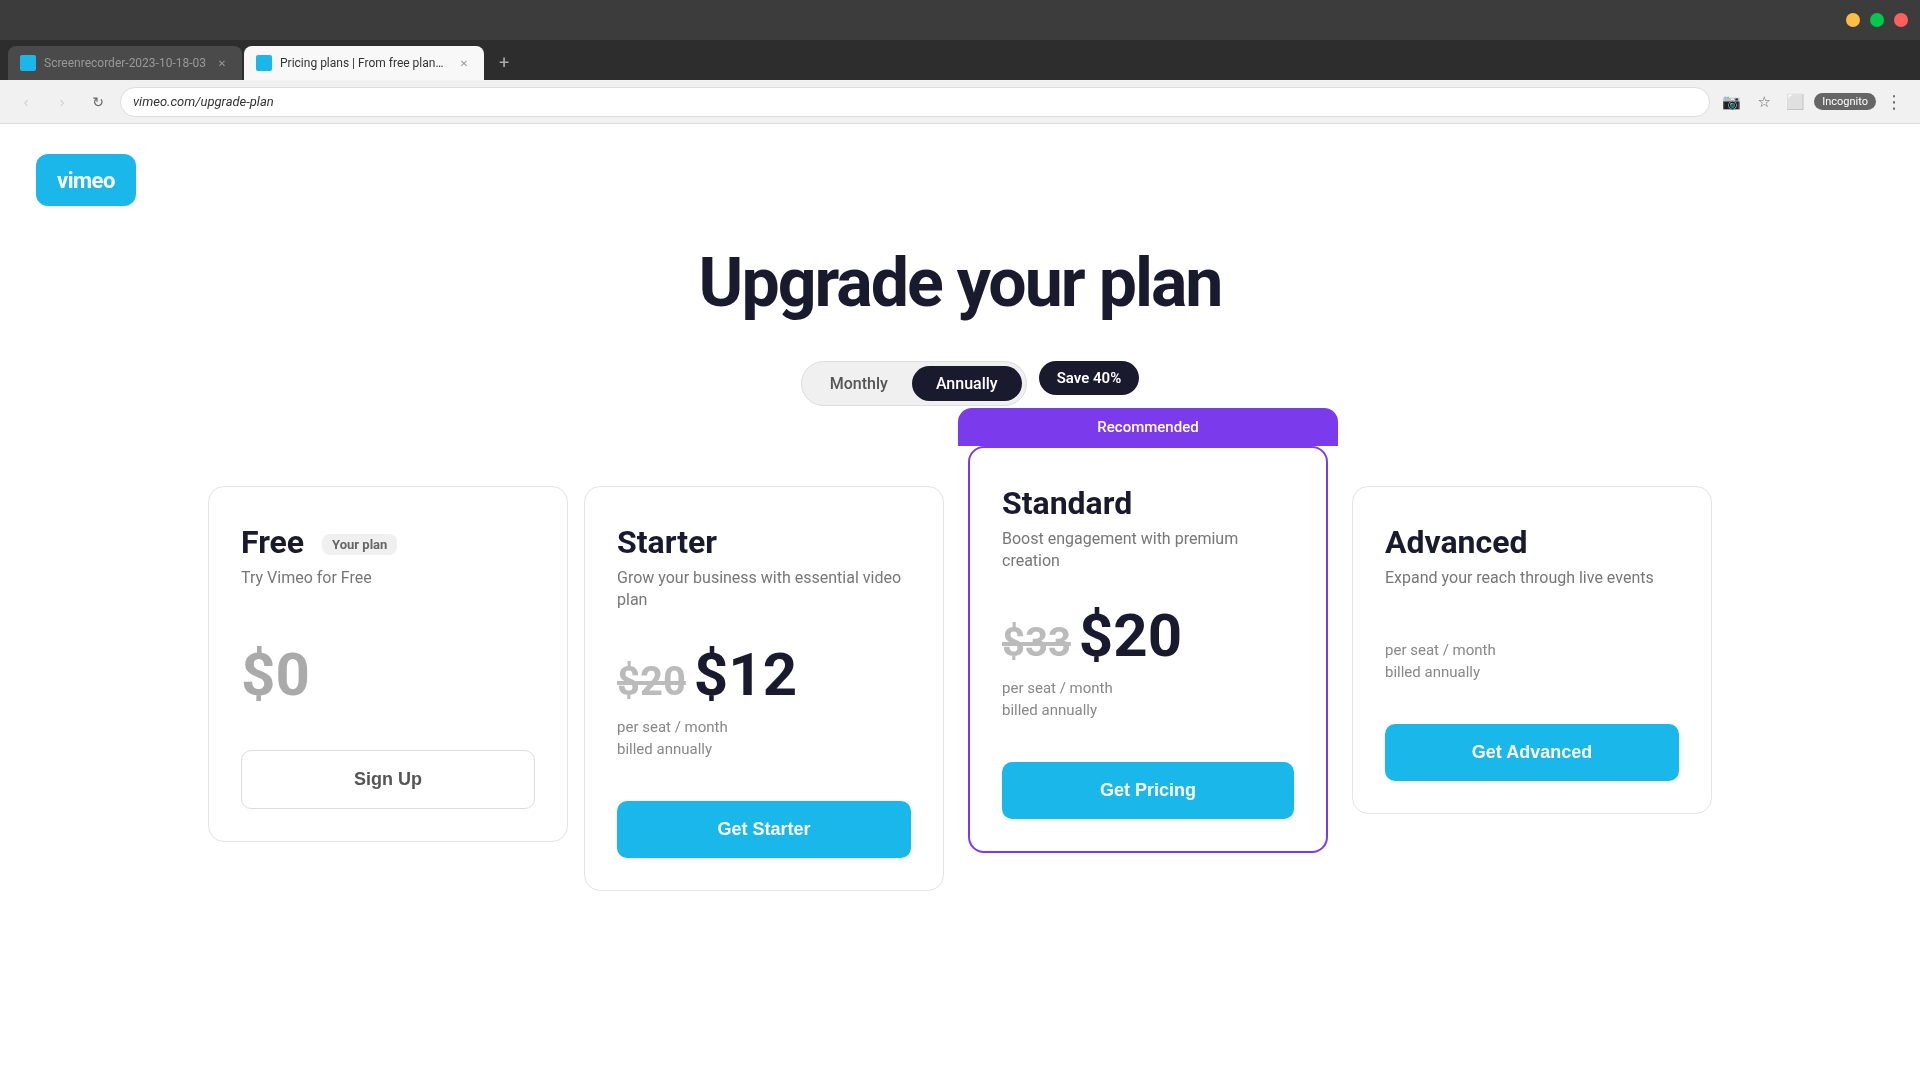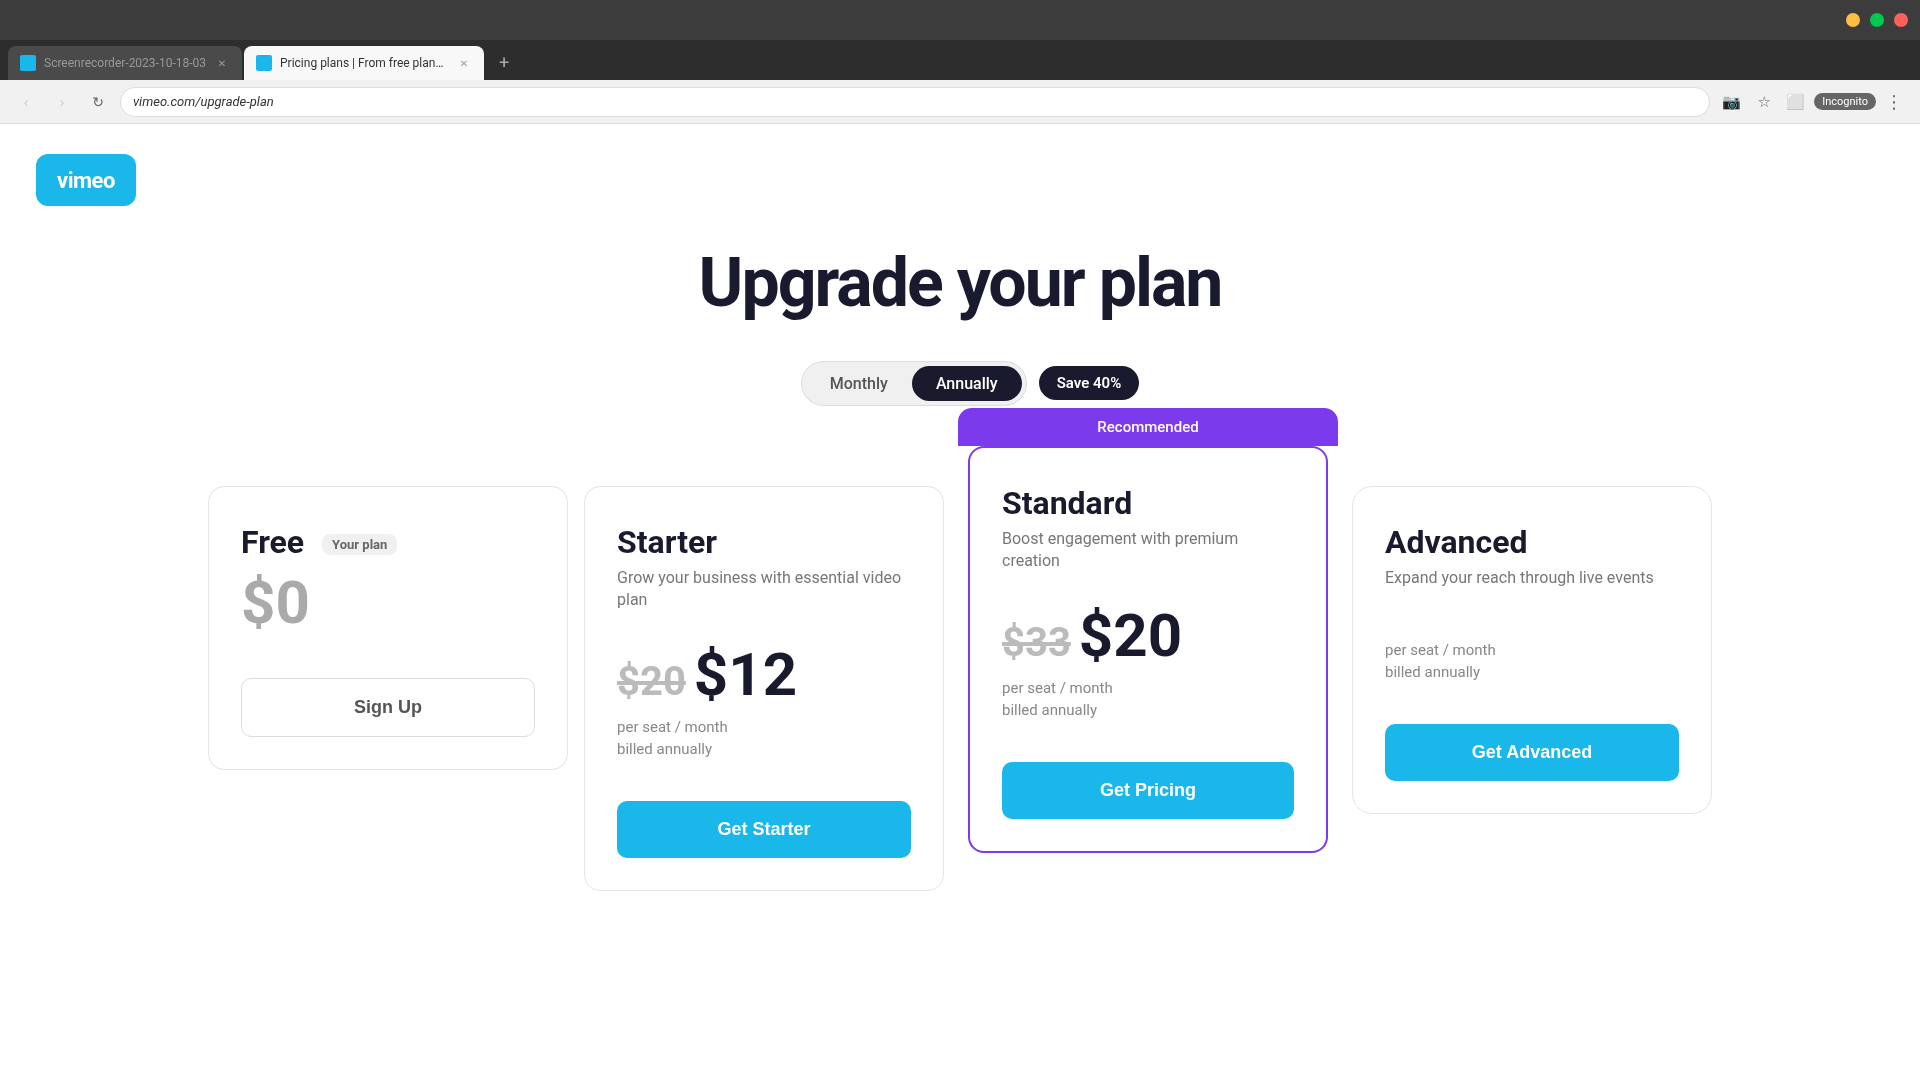--- a/index.html
+++ b/index.html
@@ -225,21 +225,21 @@
     .page-title {
       font-size: 68px;
       font-weight: 700;
       color: #1a1a2e;
       letter-spacing: -2px;
       line-height: 1.1;
     }
 
     .billing-toggle {
       display: flex;
-      align-items: center;
+      align-items: flex-start;
       justify-content: center;
       gap: 12px;
       margin-bottom: 40px;
       padding-left: 20px;
     }
 
     .toggle-container {
       background: #f0f0f0;
       border-radius: 30px;
       padding: 4px;
@@ -467,20 +467,21 @@
     <div class="save-badge">Save 40%</div>
   </div>
 
   <div class="pricing-cards">
 
     <div class="pricing-card free-card">
       <div class="plan-name">
         <span>Free</span>
         <span class="your-plan-badge">Your plan</span>
       </div>
+      <div class="plan-description">Try Vimeo for Free</div>
       <div class="price-section">
         <div class="price-display">
           <span class="free-price">$0</span>
         </div>
       </div>
       <button class="cta-button cta-free">Sign Up</button>
     </div>
 
     <div class="pricing-card" style="margin-top:40px;">
       <div class="plan-name">Starter</div>
@@ -510,21 +511,21 @@
           </div>
           <div class="price-details">
             <div>per seat / month</div>
             <div>billed annually</div>
           </div>
         </div>
         <button class="cta-button cta-paid">Get Pricing</button>
       </div>
     </div>
 
-    <div class="pricing-card" style="margin-top:40px;border-radius:20px;">
+    <div class="pricing-card" style="margin-top:40px;">
       <div class="plan-name">Advanced</div>
       <div class="plan-description">Expand your reach through live events</div>
       <div class="price-section">
         <div class="price-details">
           <div>per seat / month</div>
           <div>billed annually</div>
         </div>
       </div>
       <button class="cta-button cta-paid">Get Advanced</button>
     </div>

